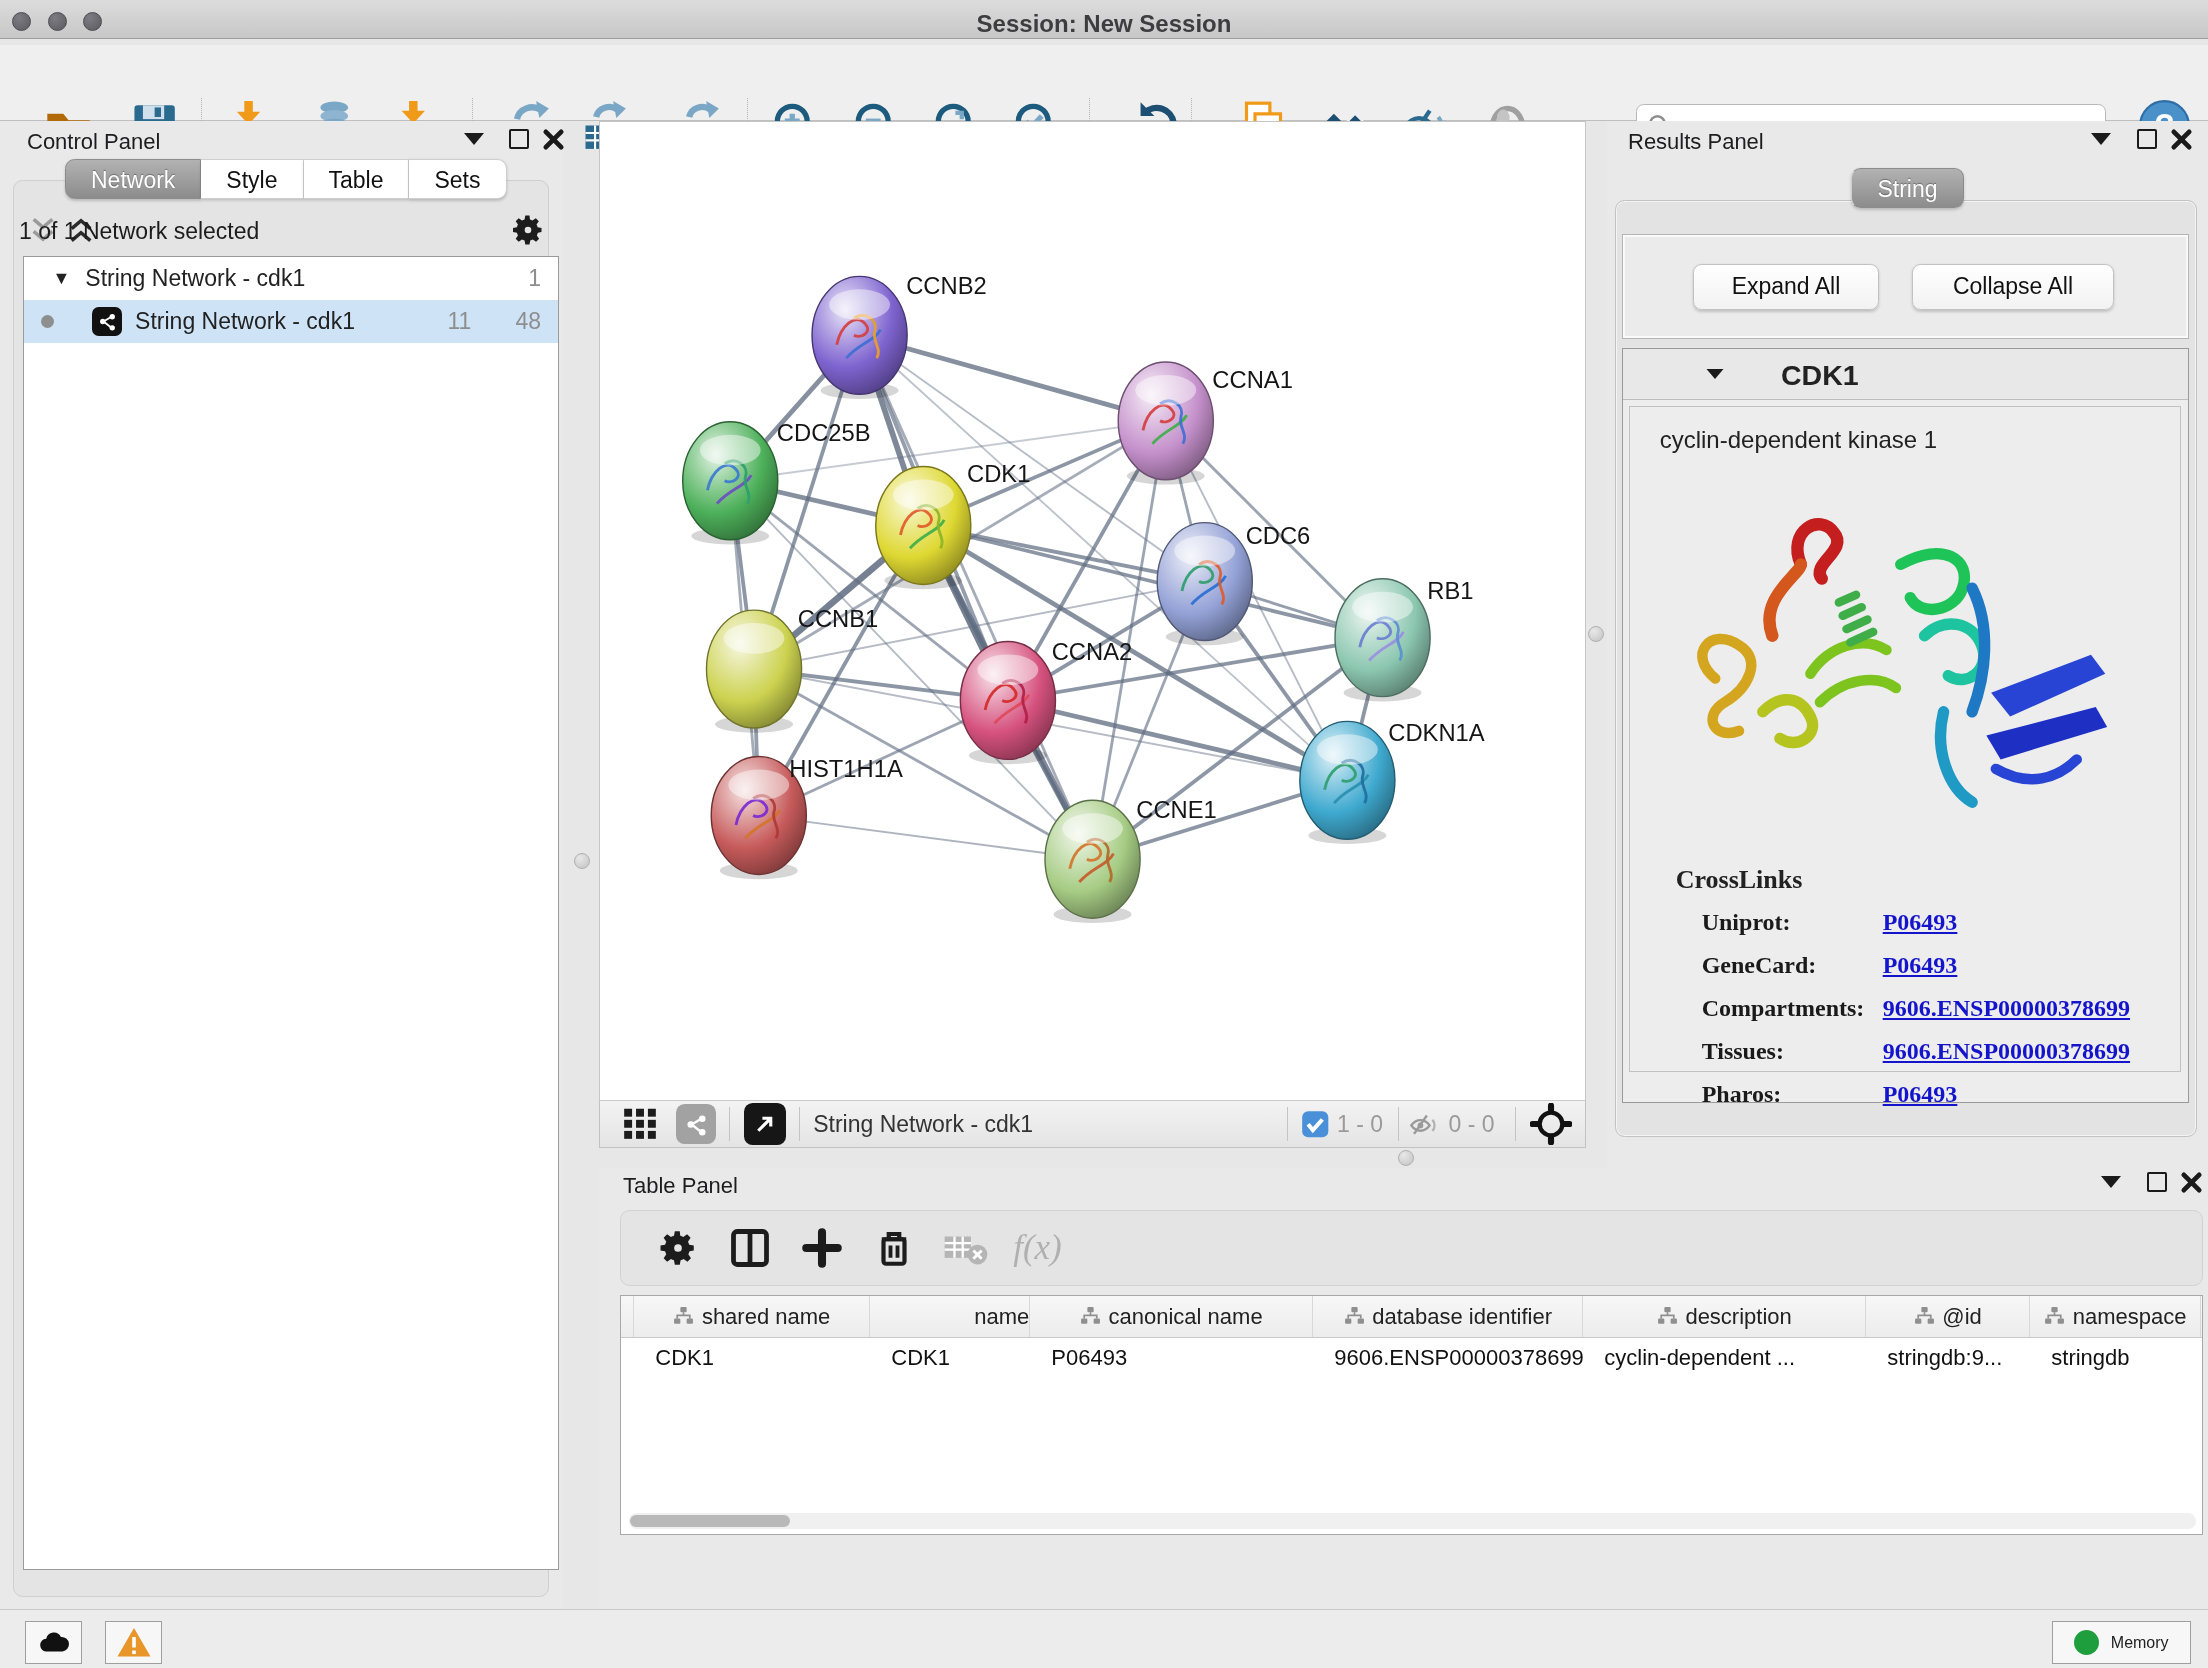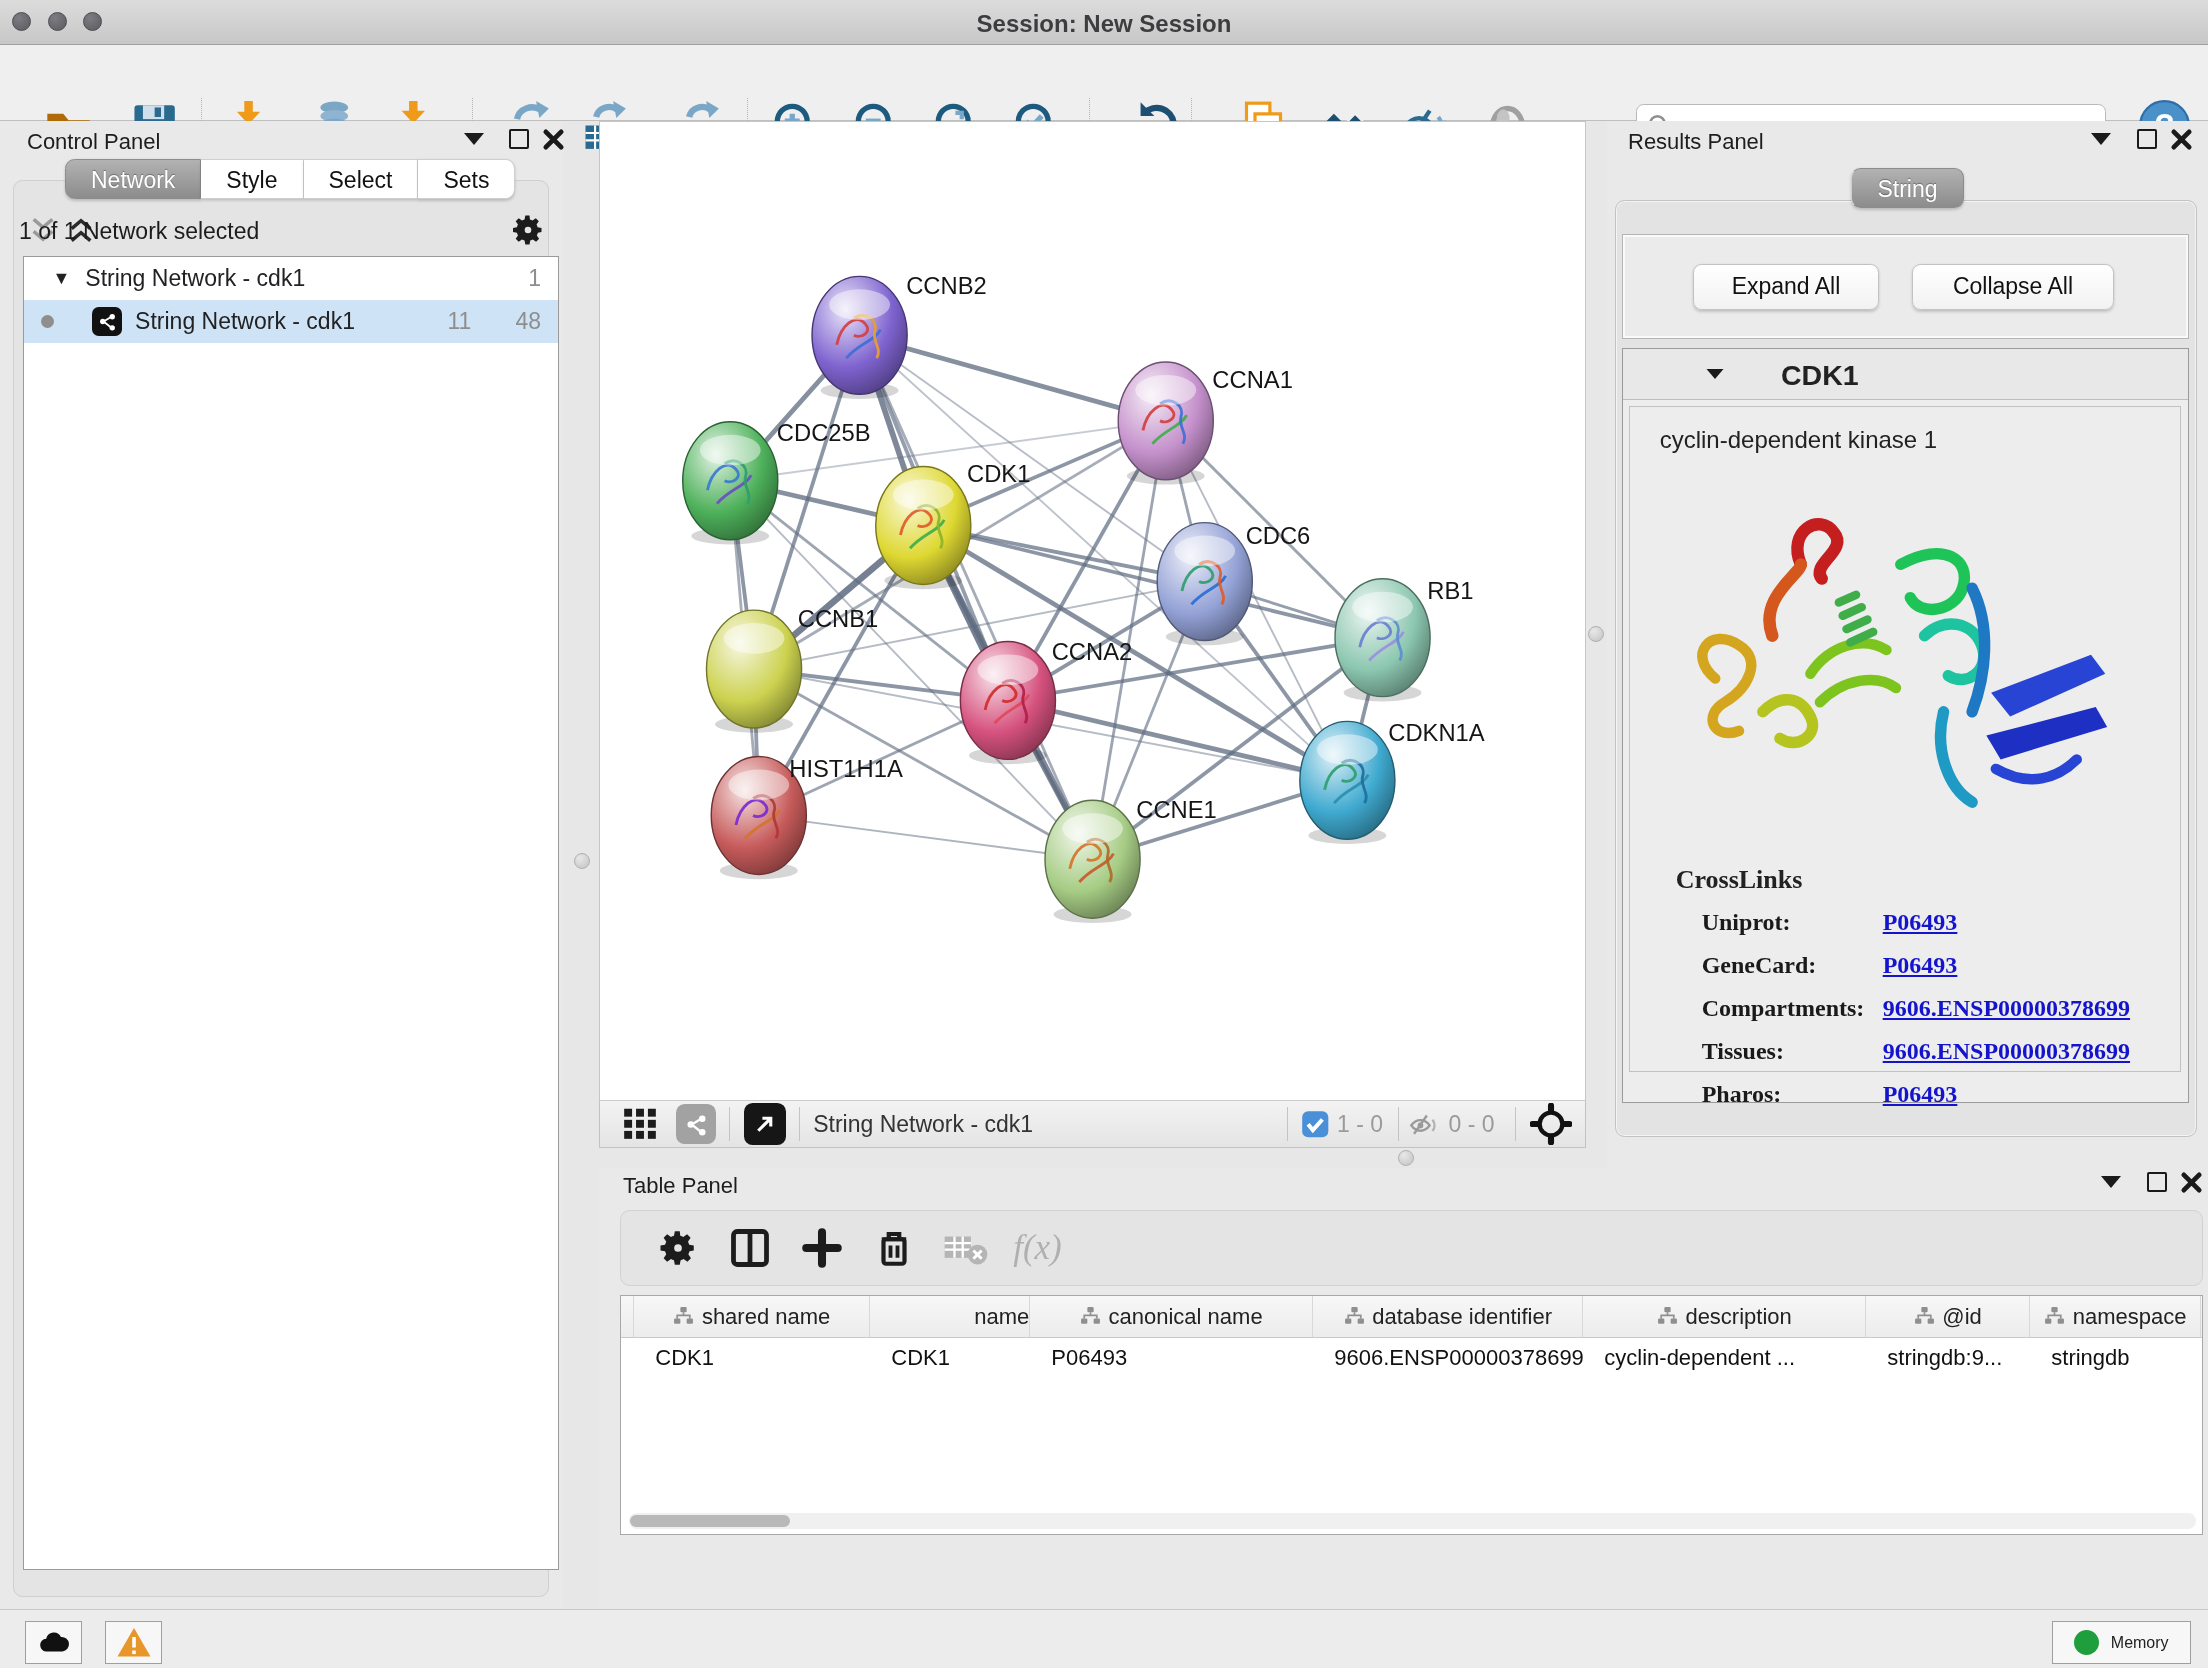--- a/index.html
+++ b/index.html
@@ -2,21 +2,21 @@
 <html style="font-size:15px"><head>
 <meta charset="utf-8">
 <style>
   * { margin:0; padding:0; box-sizing:border-box; }
   html,body { width:2208px; height:1668px; overflow:hidden; }
   body { font-family:"Liberation Sans", sans-serif; background:#e7e7e7; color:#222; }
   .abs { position:absolute; }
   #app { position:relative; width:2208px; height:1668px; background:#e7e7e7; }
 
   
-  #titlebar { left:0; top:0; width:2208px; height:45px;
+  #titlebar { left:0; top:0; width:2208px; height:39px;
     background:linear-gradient(#dcdcdc,#c7c7c7); border-bottom:1px solid #9f9f9f; }
   .traffic { width:19px; height:19px; border-radius:50%; top:12.4px;
     background:radial-gradient(circle at 35% 30%, #7c7c82, #5a5a5f); border:1px solid #4b4b50; }
   #win-title { width:100%; text-align:center; top:9.5px; font-size:24px; font-weight:600; color:#3d3d40; }
 
   
   #toolbar { left:0; top:45px; width:2208px; height:76px; background:#efefef; border-bottom:1px solid #bfbfbf; }
   .tbtn { top:54px; width:53px; height:53px; display:flex; align-items:center; justify-content:center; }
   .tsep { top:53px; height:55px; width:0; border-left:1.9px dotted #b4b4b4; }
   #search-field { left:1636px; top:59px; width:470px; height:42px; background:#fff;
@@ -298,21 +298,21 @@
     <div class="ph-btn abs" style="left:505px; top:3.8px">
         <div class="float-sq"></div>
       </div>
     <div class="ph-btn abs" style="left:539px; top:3.8px">
       <svg width="23" height="23" viewBox="0 0 24 24">
         <path d="M4 4l16 16M20 4L4 20" stroke="#1a1a1a" stroke-width="5" stroke-linecap="round"></path>
         </svg>
       </div>
 
     <div id="cp-body" class="abs"></div>
-    <div id="cp-tabs" class="abs"><div class="tab active">Network</div><div class="tab">Style</div><div class="tab">Select</div><div class="tab">Sets</div></div>
+    <div id="cp-tabs" class="abs"><div class="tab active">Network</div><div class="tab">Style</div><div class="tab">Table</div><div class="tab">Sets</div></div>
 
     <div id="cp-status-row" class="abs">
       <div class="abs" style="left:7.6px; top:3.8px">
         <svg width="32" height="32" viewBox="0 0 24 24">
           <path d="M5 4l7 6 7-6M5 13l7 6 7-6" stroke="#9a9a9a" stroke-width="2.6" fill="none"></path>
           </svg></div>
       <div class="abs" style="left:46px; top:3.8px">
         <svg width="32" height="32" viewBox="0 0 24 24">
           <path d="M5 20l7-6 7 6M5 11l7-6 7 6" stroke="#2a2a2a" stroke-width="2.6" fill="none"></path>
           </svg></div>

